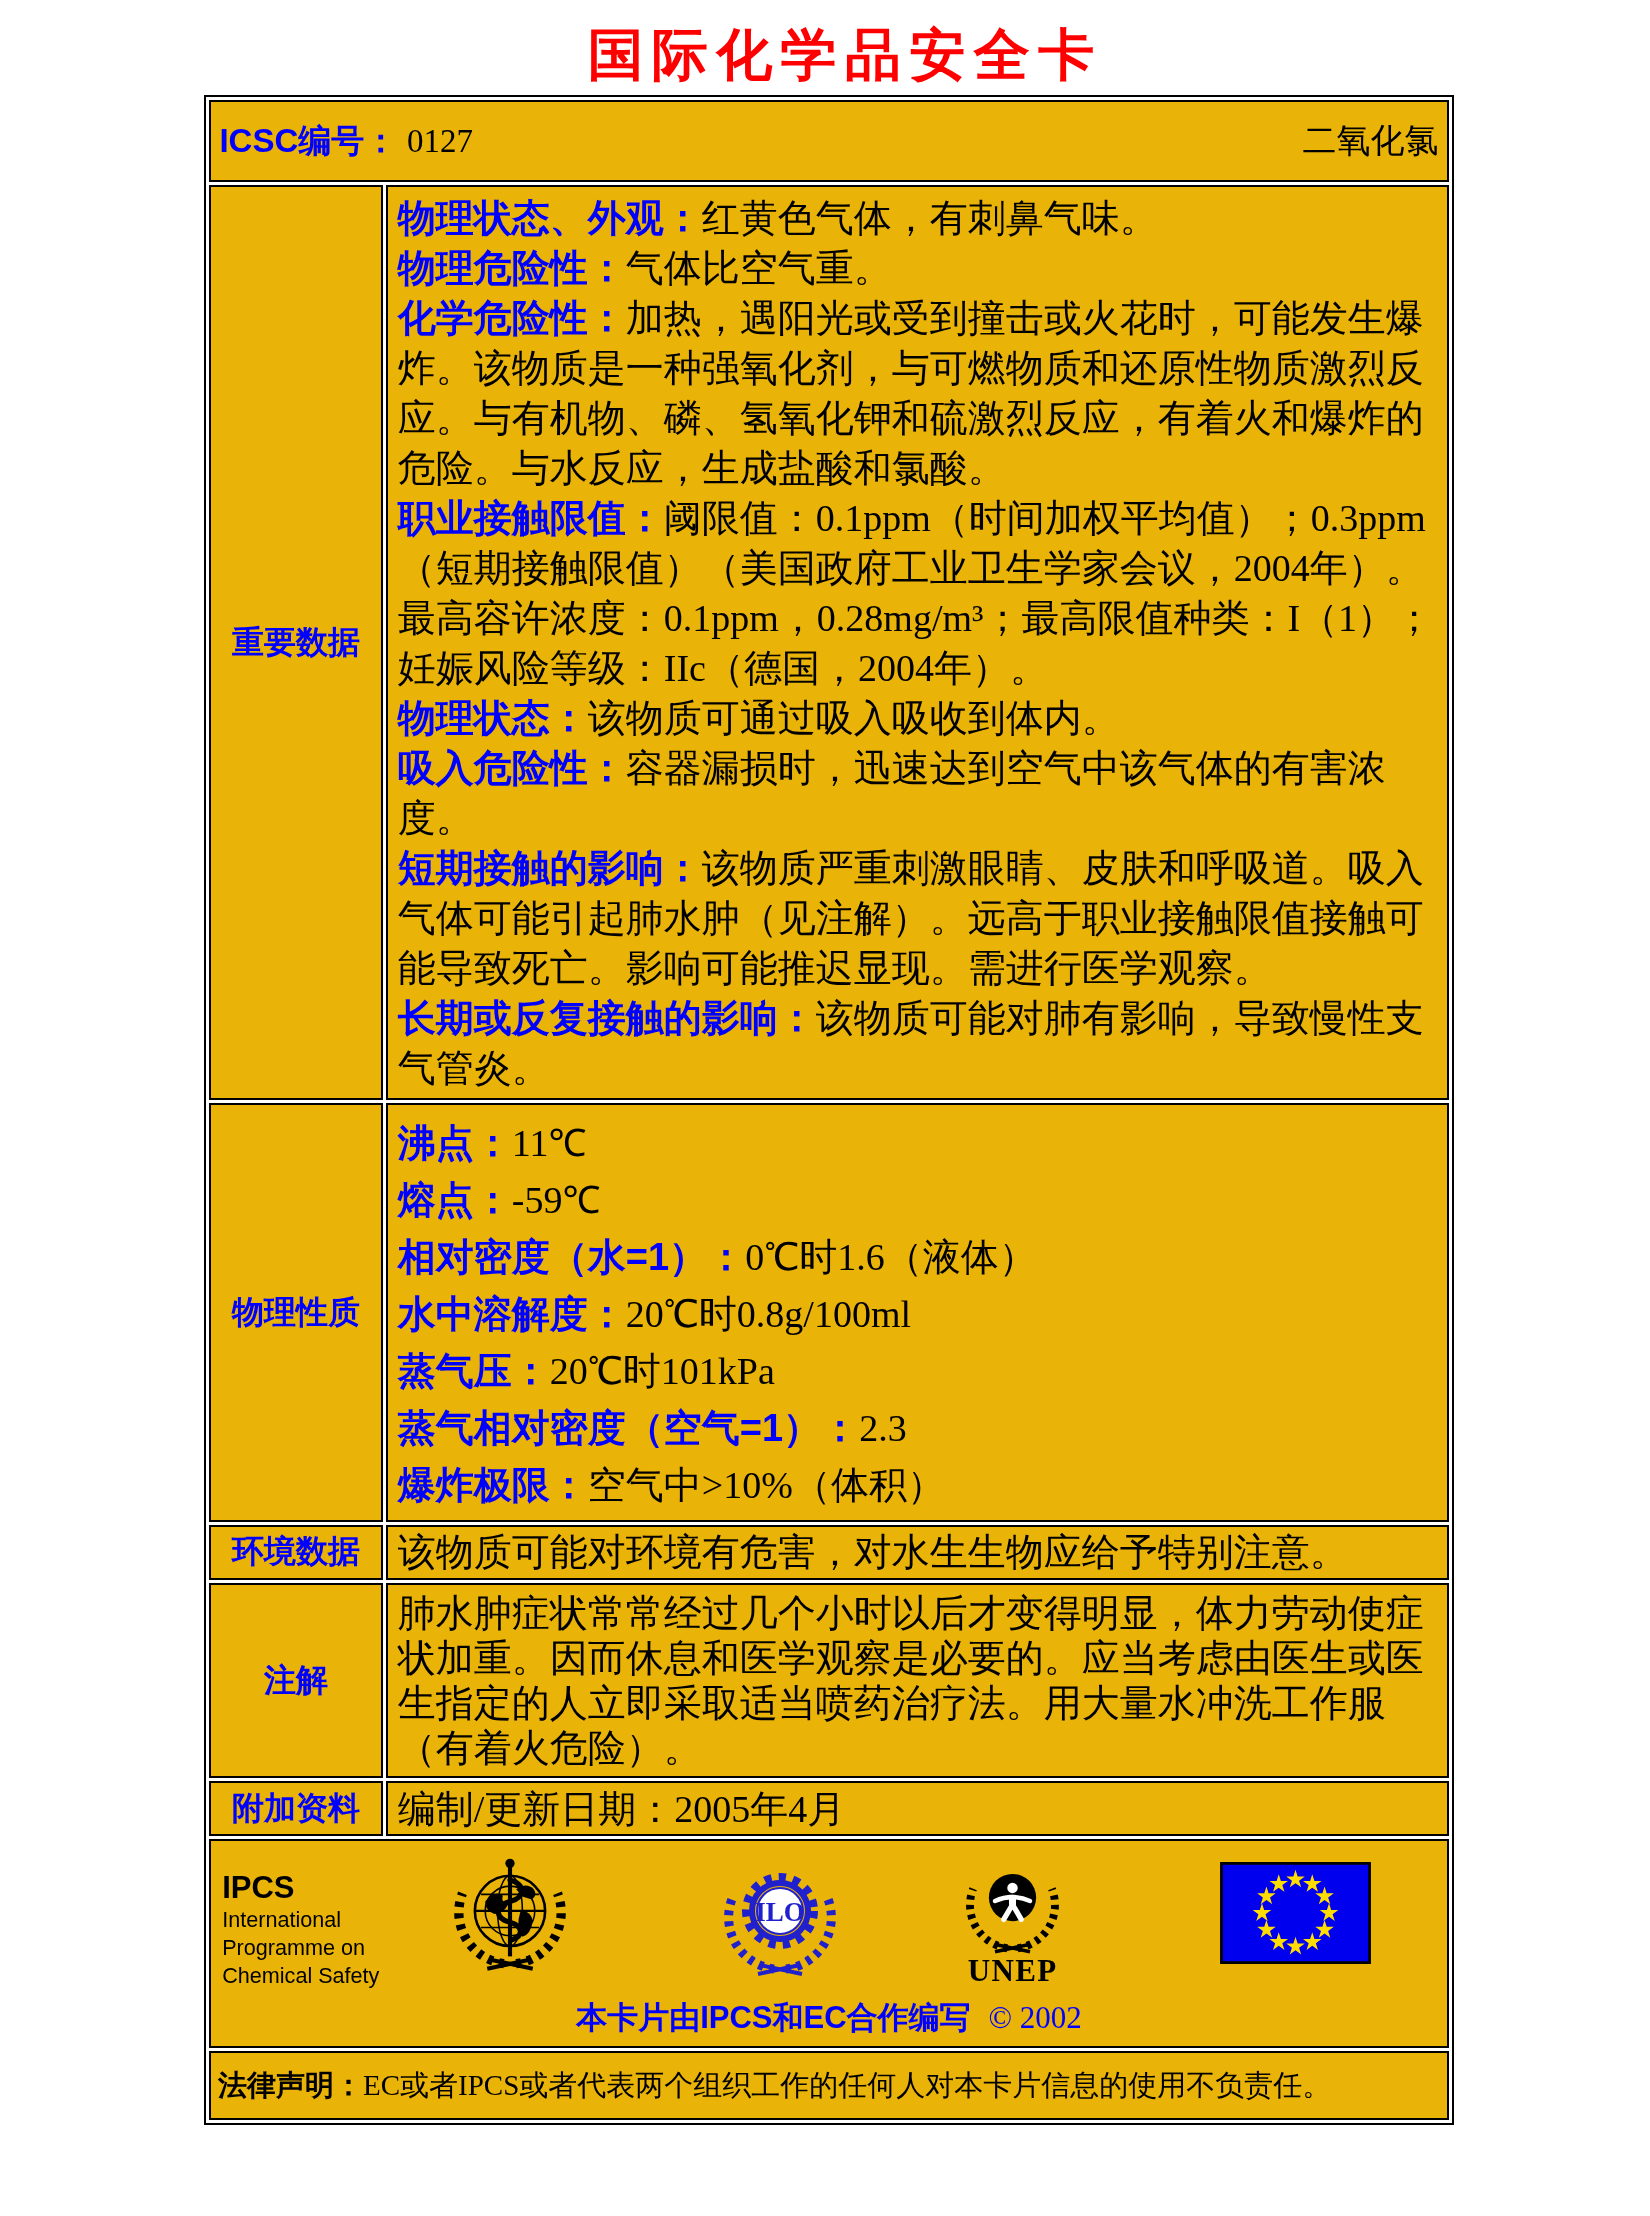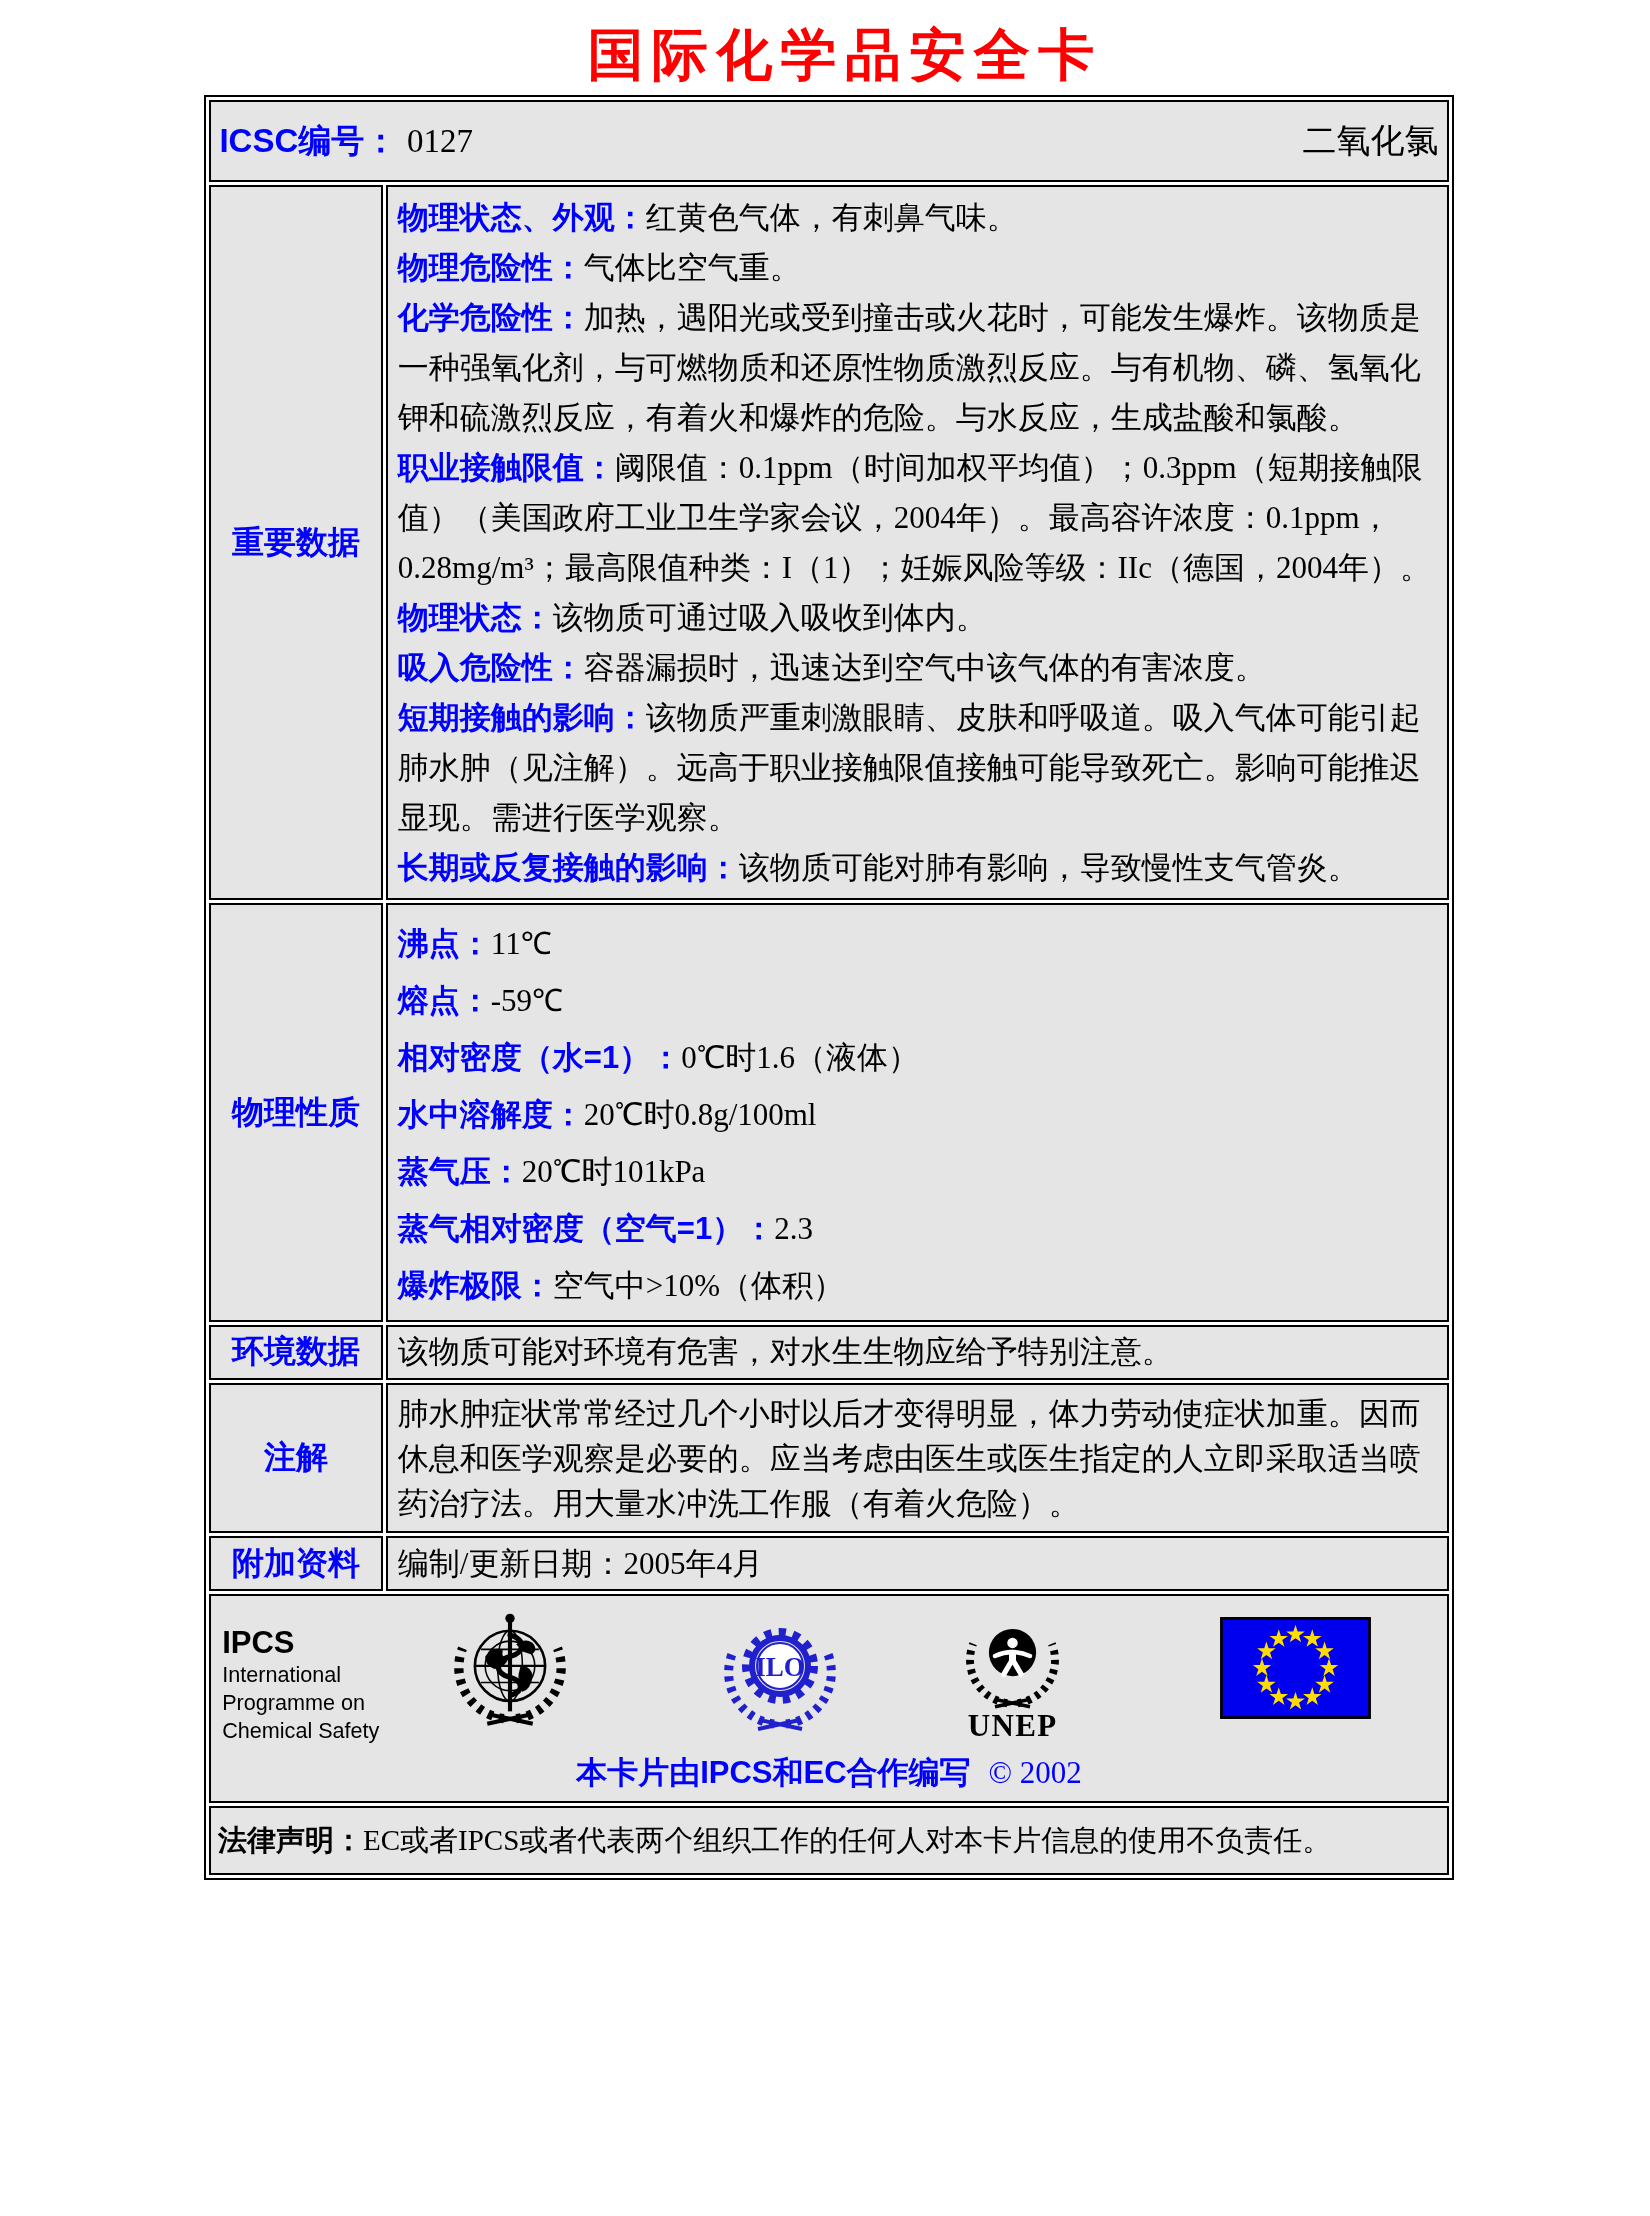--- a/index.html
+++ b/index.html
@@ -10,27 +10,27 @@
   .page-title{
     position:absolute;top:18px;left:220px;width:1250px;text-align:center;
     font-family:"Liberation Sans", sans-serif;font-weight:bold;
     font-size:56px;color:#ff0000;letter-spacing:8.4px;white-space:nowrap;
   }
   table.card{
     position:absolute;left:204px;top:95px;width:1250px;
     border-collapse:separate;border-spacing:3.5px;border:2.8px solid #000;
     background:#fff;table-layout:fixed;
   }
-  td{border:2.1px solid #000;vertical-align:middle;background:#e5e5e5;}
+  td{border:2.1px solid #000;vertical-align:middle;background:#eab308;}
   td.rowlabel{
     text-align:center;color:#0000ff;
     font-family:"Liberation Sans", sans-serif;font-weight:bold;font-size:32px;
     padding:2.8px 1.4px;
   }
-  td.content{padding:5.6px 9.8px;font-size:31px;vertical-align:middle;}
+  td.content{padding:5.6px 9.8px;font-size:38px;vertical-align:middle;}
   .kv{margin:0;text-align:left;}
   .imp .kv{line-height:50px;}
   .phys .kv{line-height:57px;}
   .single{line-height:40px;}
   .notes-text{line-height:45px;}
   .kv-label{color:#0000ff;font-family:"Liberation Sans", sans-serif;font-weight:bold;}
   .header-cell{height:67px;padding:5.6px 8.4px;}
   .header-flex{display:flex;justify-content:space-between;align-items:center;}
   .icsc-label{color:#0000ff;font-family:"Liberation Sans", sans-serif;font-weight:bold;font-size:33px;}
   .icsc-number{font-size:33px;margin-left:9.8px;}

